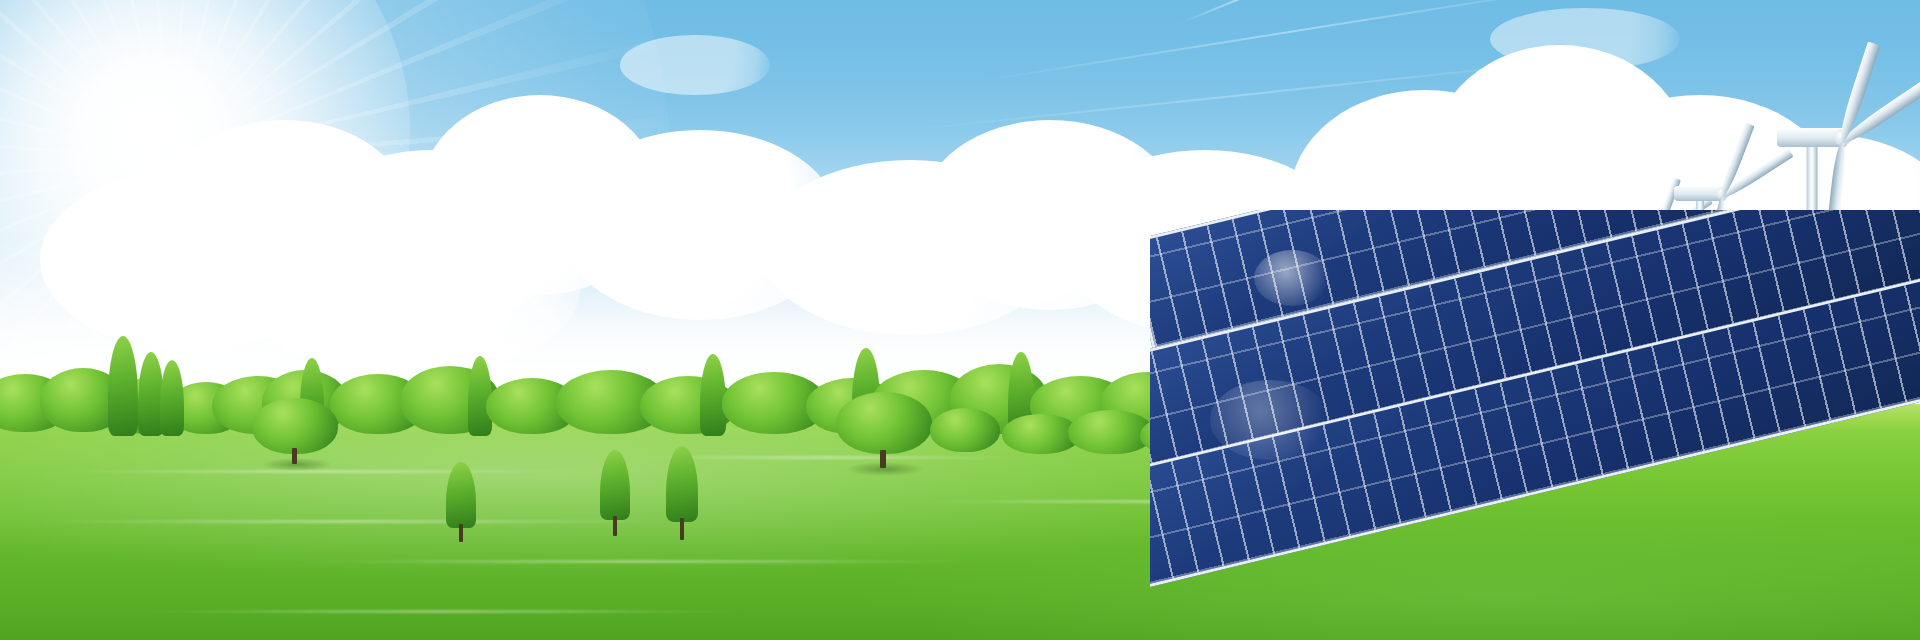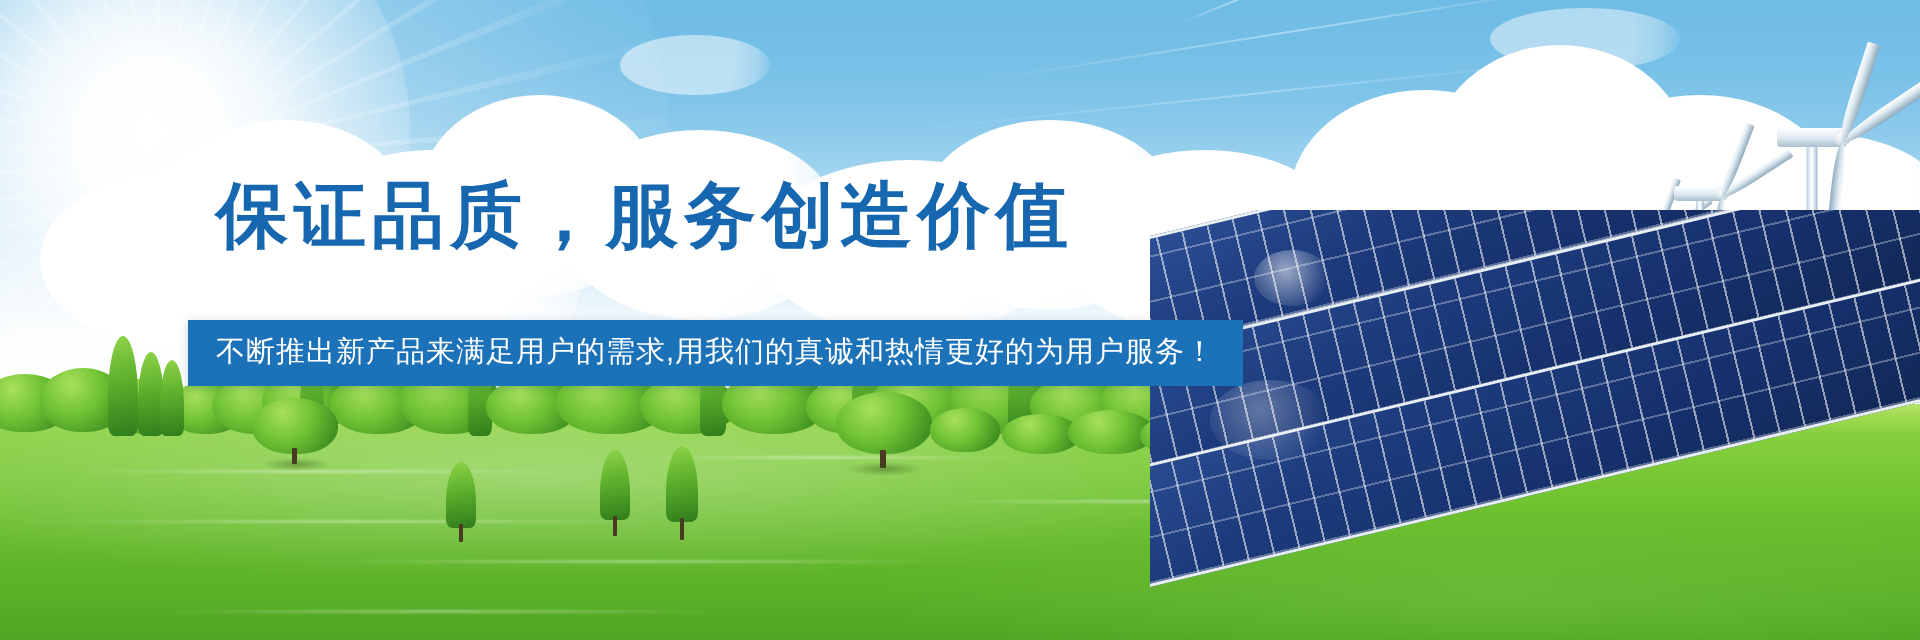--- a/index.html
+++ b/index.html
@@ -336,17 +336,15 @@
     <div class="panel-leg" style="left:372px;top:-270px;width:10px;height:430px;transform:rotate(1deg);"></div>
 
     <div class="panel-row" style="left:-10px;top:30px;width:900px;height:112px;transform:rotate(-13.5deg);transform-origin:0 50%;"></div>
     <div class="panel-row" style="left:-40px;top:150px;width:940px;height:116px;transform:rotate(-13.5deg);transform-origin:0 50%;"></div>
     <div class="panel-row" style="left:-70px;top:272px;width:980px;height:120px;transform:rotate(-13.5deg);transform-origin:0 50%;"></div>
 
     <div class="glare-spot" style="left:104px;top:40px;width:76px;height:56px;"></div>
     <div class="glare-spot" style="left:60px;top:170px;width:120px;height:80px;opacity:.55;"></div>
   </div>
 
-  <div class="headline">保证品质，服务创造价值</div>
-
-  <div class="subbar">不断推出新产品来满足用户的需求,用我们的真诚和热情更好的为用户服务！</div>
+
 
 </div>
 
 </body></html>

